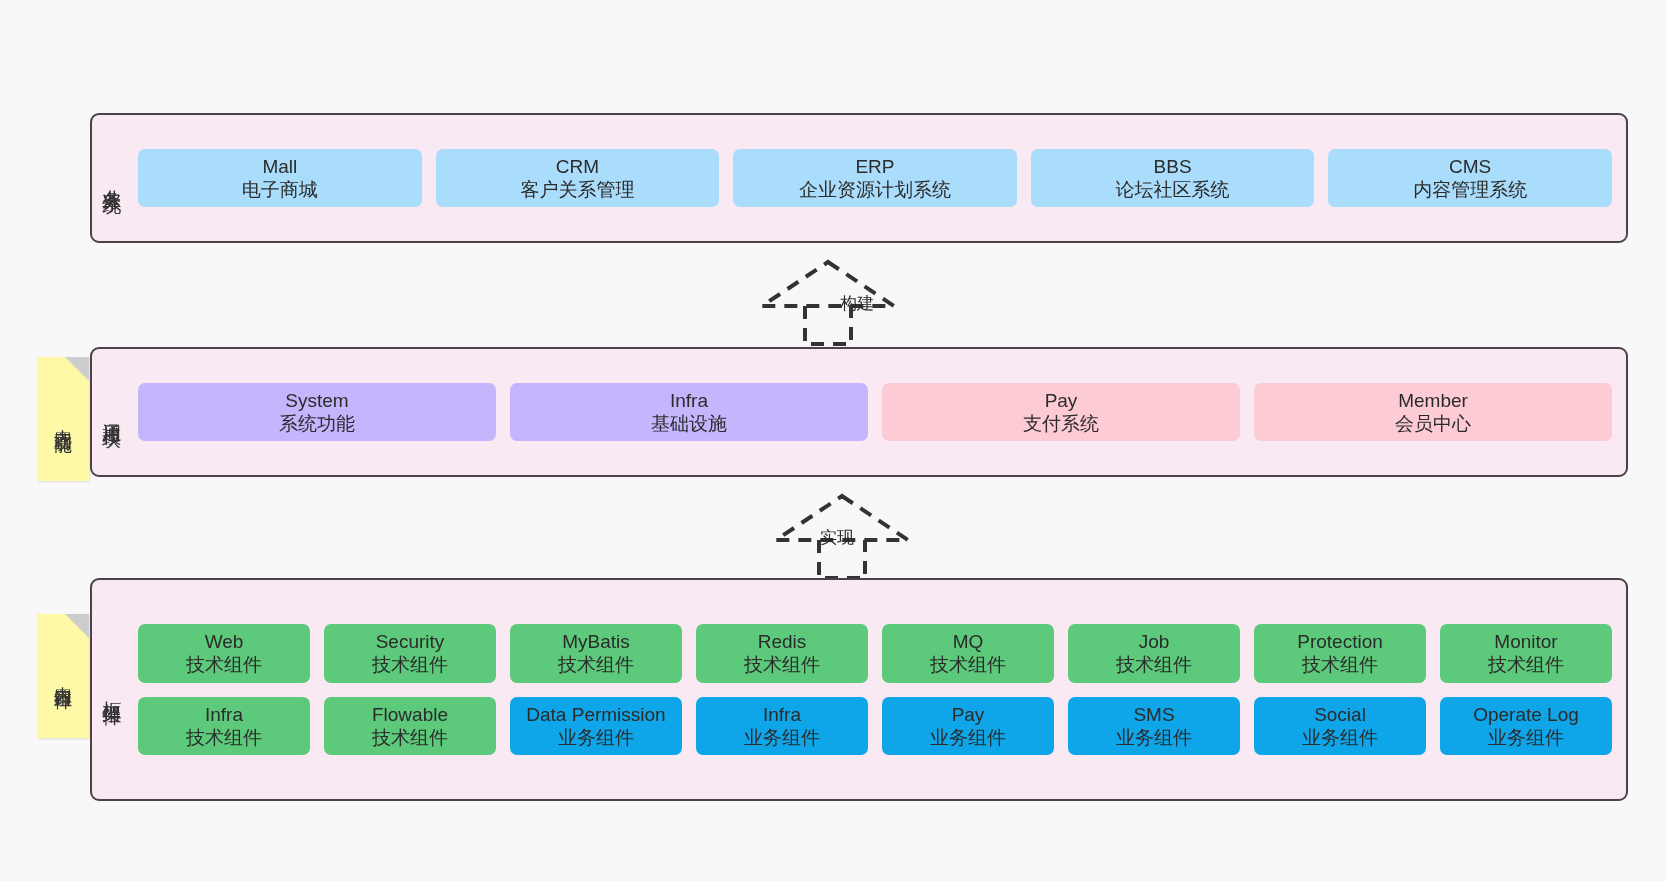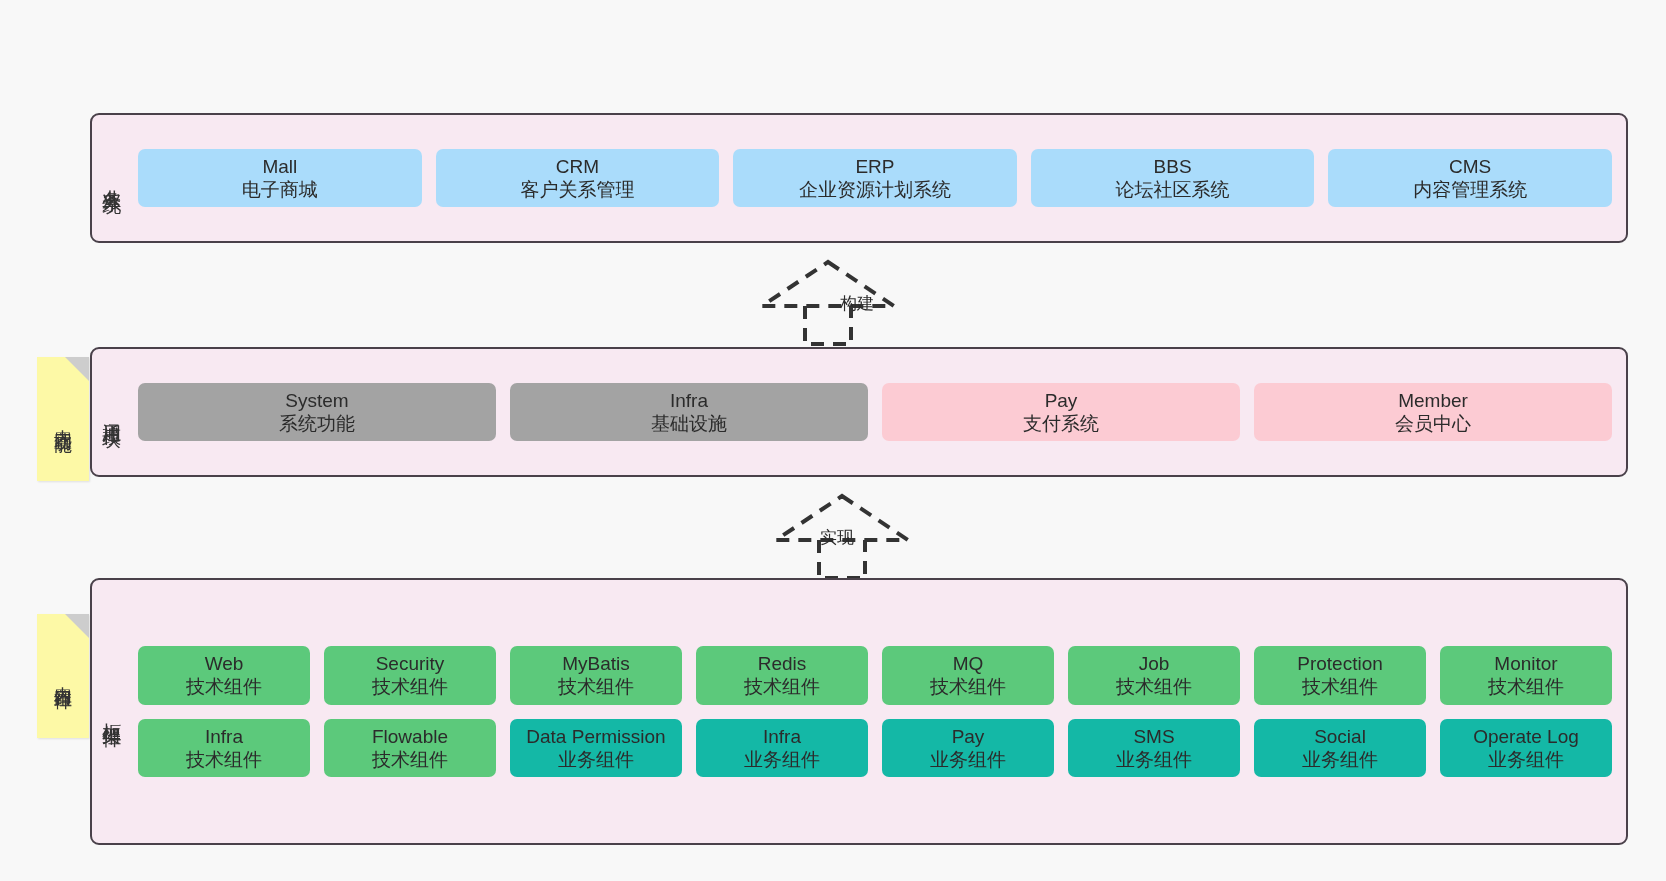--- a/index.html
+++ b/index.html
@@ -65,24 +65,24 @@
     color:#2b2b2b;
     box-sizing:border-box;
     padding:6px 4px;
     min-width:0;
   }
   .cell .en{display:block;}
   .cell .cn{display:block;}
 
   
   .c-blue       {background:#aadcfb;}
-  .c-red        {background:#a3a3a3;}
+  .c-red        {background:#c4b5fd;}
   .c-pink       {background:#fccbd3;}
   .c-green      {background:#5cc97b;}
-  .c-greenlight {background:#14b8a6;}
+  .c-greenlight {background:#0ea5e9;}
 
   
   .note{
     position:absolute;
     background:#fdf9a6;
     box-sizing:border-box;
     display:flex;
     align-items:center;
     justify-content:center;
     font-size:18px;
@@ -191,21 +191,21 @@
       <path d="M47 48 L47 86 L93 86 L93 48" fill="none" stroke="#333" stroke-width="4" stroke-dasharray="13 9"></path>
     </svg>
     <span class="arrow-label" style="left:48px;top:34px;text-align:center;">实现</span>
   </div>
 
   <div class="note" style="left:37px;top:614px;width:52px;height:124px;">
     <span class="fold"></span>
     <span>内置组件</span>
   </div>
 
-  <div class="layer" id="layer-framework" style="left:90px;top:578px;width:1538px;height:267px;">
+  <div class="layer" id="layer-framework" style="left:90px;top:578px;width:1538px;height:223px;">
     <div class="layer-title">框架组件</div>
     <div class="layer-body">
 
       <div class="row">
         <div class="cell c-green">
           <span class="en">Web</span>
           <span class="cn">技术组件</span>
         </div>
         <div class="cell c-green">
           <span class="en">Security</span>

